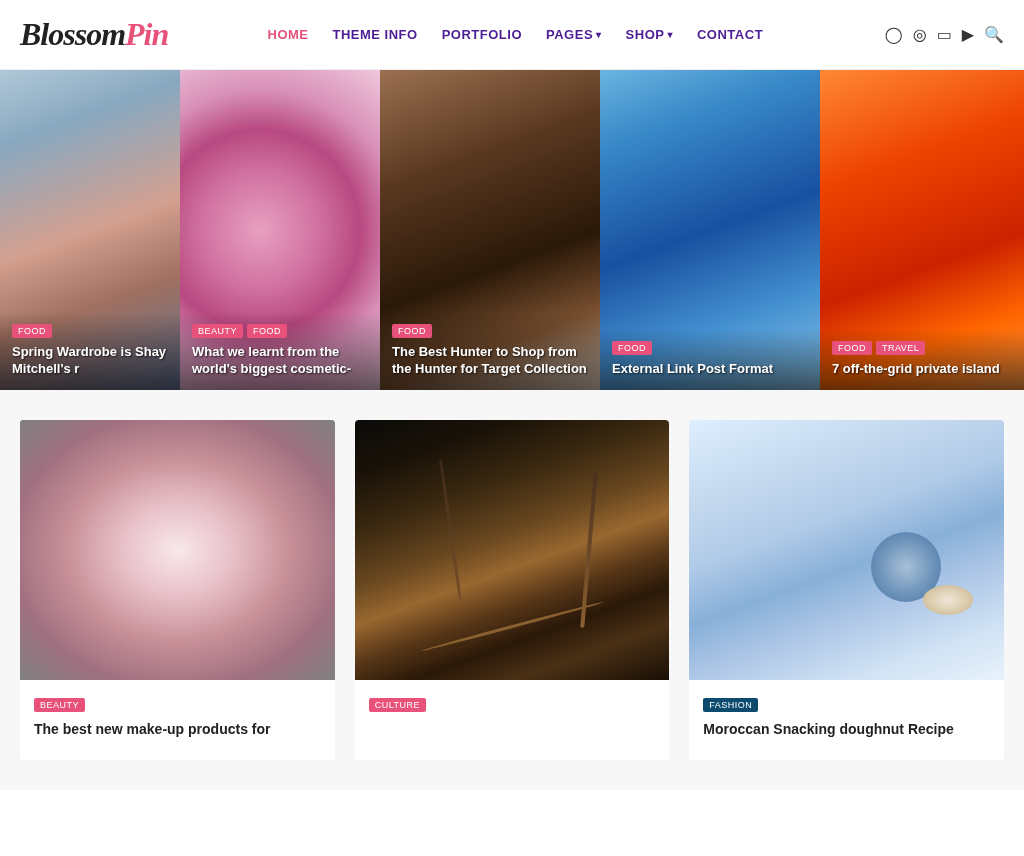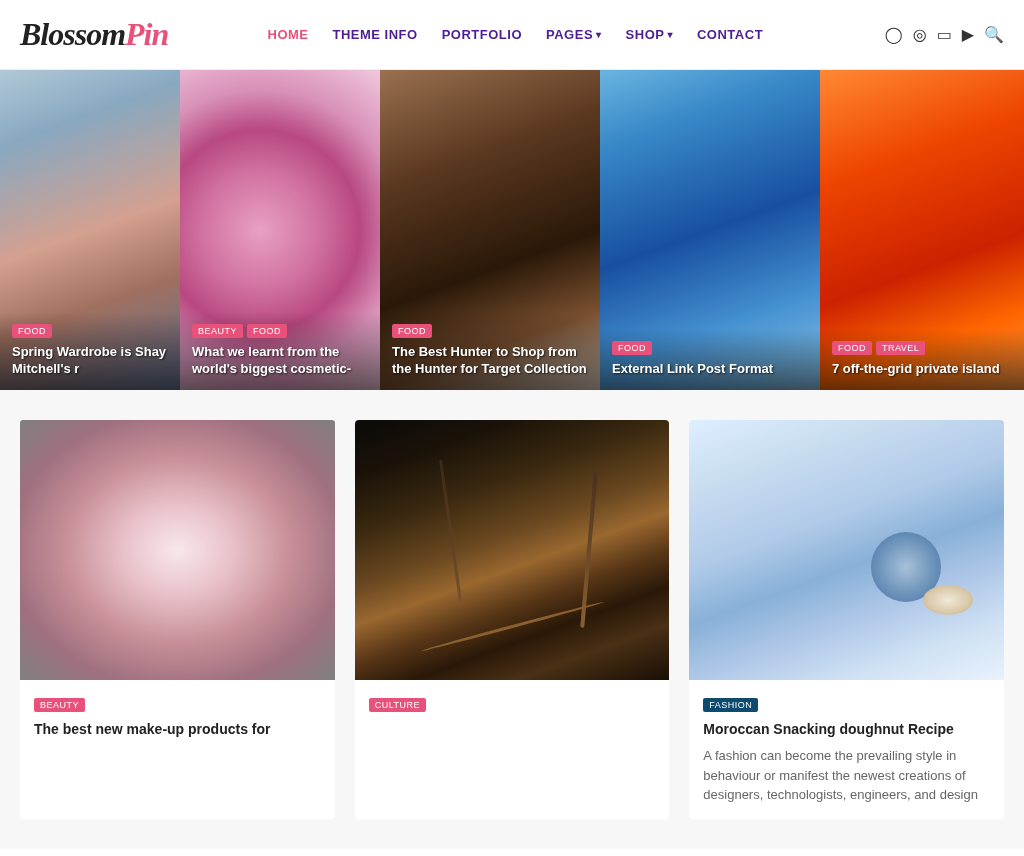--- a/index.html
+++ b/index.html
@@ -292,18 +292,17 @@
     <div class="post-card">
       <div style="width:100%;height:260px;background:linear-gradient(160deg, #ddeeff 0%, #c8dcf0 20%, #b0cae8 40%, #88b0d8 55%, #b0c8e8 70%, #d0e2f4 85%, #e8f2fc 100%); position:relative; overflow:hidden;">
         <div style="position:absolute;bottom:30%;right:20%;width:70px;height:70px;background:radial-gradient(circle, #a8c0d8 0%, #6890b8 60%, #4870a0 100%);border-radius:50%;"></div>
         <div style="position:absolute;bottom:25%;right:10%;width:50px;height:30px;background:radial-gradient(ellipse, #f0e8d8 0%, #d8c8a8 60%, #c0a878 100%);border-radius:50%;"></div>
       </div>
       <div class="post-content">
         <div class="post-tag">
           <span class="tag" style="background:#0c4a6e;">FASHION</span>
         </div>
         <div class="post-title">Moroccan Snacking doughnut Recipe</div>
-        <div class="post-excerpt">A fashion can become the prevailing style in behaviour or manifest the newest creations of designers, technologists, engineers, and design</div>
       </div>
     </div>
 
   </div>
 </section>
 
 </body></html>

